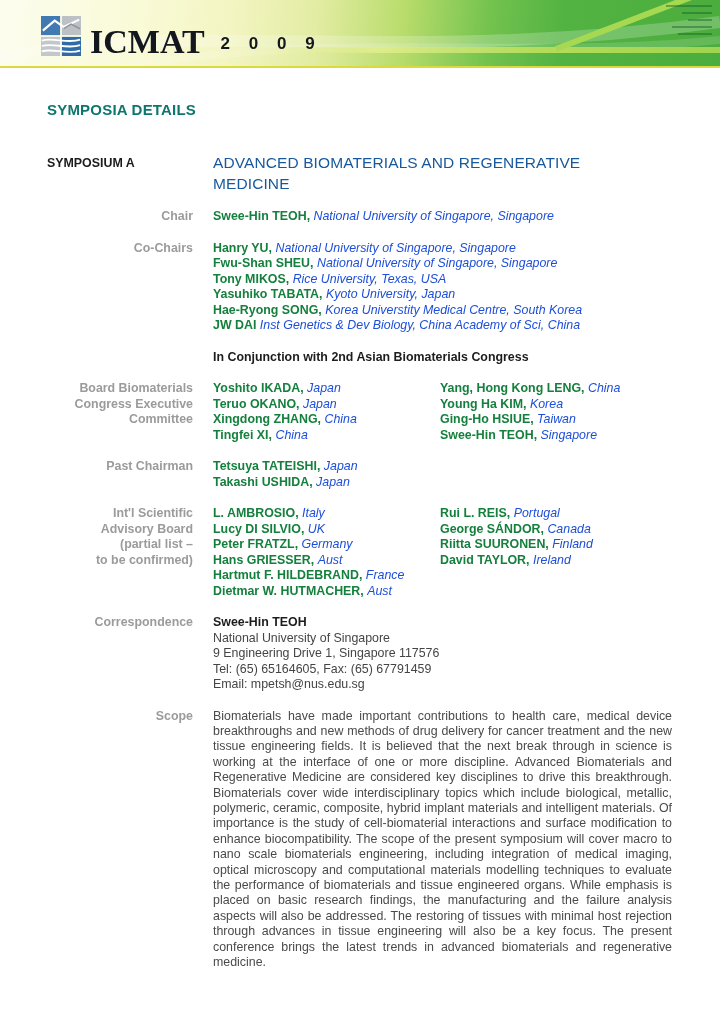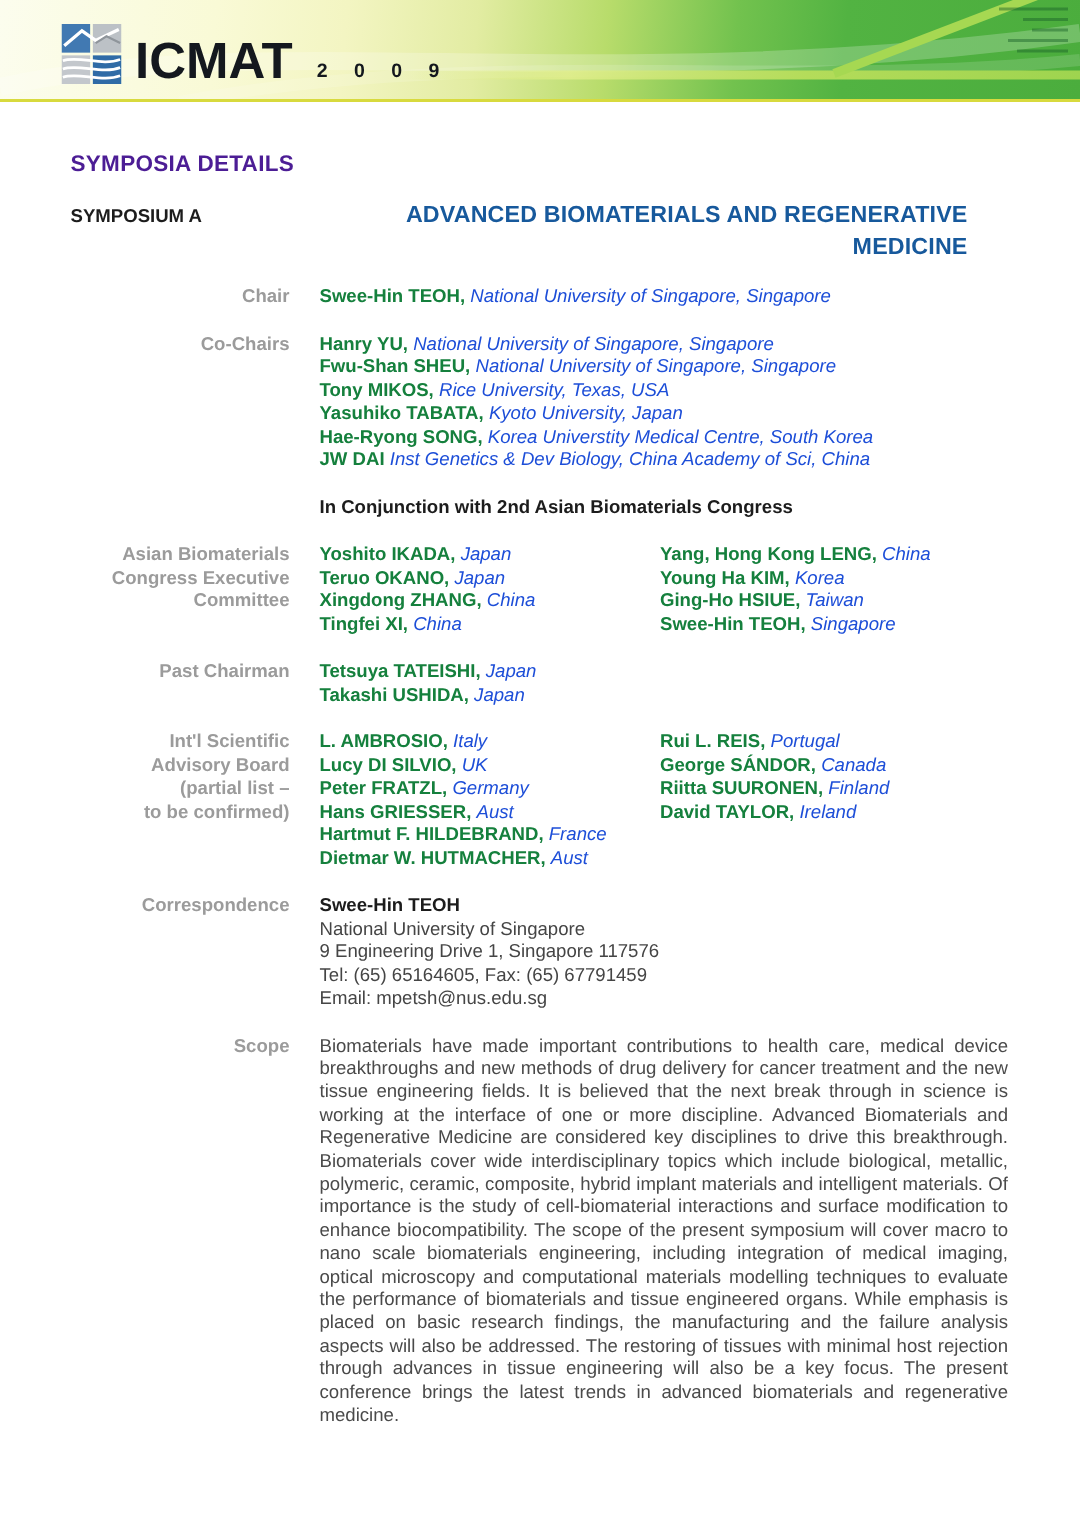--- a/index.html
+++ b/index.html
@@ -39,46 +39,46 @@
   .fineprint i { display: block; height: 2px; background: rgba(25,95,40,.45); }
   .fineprint i:nth-child(1){ width: 46px; }
   .fineprint i:nth-child(2){ width: 30px; }
   .fineprint i:nth-child(3){ width: 24px; }
   .fineprint i:nth-child(4){ width: 40px; }
   .fineprint i:nth-child(5){ width: 34px; }
 
   .logo { position: absolute; left: 41px; top: 16px; display: flex; align-items: flex-end; }
   .logo-icon { width: 40px; height: 40px; display: block; }
   .logo-text {
-    font-family: Liberation Sans, sans-serif; font-weight: bold;
+    font-family: Liberation Serif, serif; font-weight: bold;
     font-size: 34px; line-height: 0.82; color: #14181e;
     margin-left: 9px; letter-spacing: 0px;
   }
   .logo-year {
-    font-weight: bold; font-size: 13px; color: #14181e;
+    font-weight: bold; font-size: 17px; color: #14181e;
     letter-spacing: 7px; margin-left: 16px; margin-bottom: 2px;
   }
 
   
   .main { padding: 33px 48px 0 47px; }
 
   h1.page-title {
-    font-size: 15px; font-weight: bold; color: #4c1d95;
-    letter-spacing: 0.2px; margin-bottom: 15px;
+    font-size: 15px; font-weight: bold; color: #0f766e;
+    letter-spacing: 0.2px; margin-bottom: 34px;
   }
 
   .row { display: flex; align-items: flex-start; gap: 20px; }
   .label-col { width: 146px; flex-shrink: 0; color: #9b9b9b; font-weight: bold; }
   .content-col { flex: 1; min-width: 0; }
 
   .sym-head { margin-bottom: 15px; }
   .sym-label { color: #1c1c1c; font-weight: bold; font-size: 12.4px; padding-top: 4px; }
   h2.sym-title {
-    font-size: 15.5px; line-height: 21px; font-weight: bold;
-    color: #17599c; max-width: 432px; letter-spacing: 0.1px; text-align: right;
+    font-size: 15.5px; line-height: 21px; font-weight: normal;
+    color: #17599c; max-width: 432px; letter-spacing: 0.1px;
   }
 
   .section { margin-bottom: 16px; font-size: 12.4px; line-height: 15.5px; }
   .section .label-col { font-size: 12.4px; line-height: 15.5px; text-align: right; }
 
   .line { white-space: nowrap; }
   .nm { font-weight: bold; color: #15803d; }
   .af { font-style: italic; color: #1d4ed8; }
   .plain { color: #454545; }
   .bold-black { font-weight: bold; color: #1c1c1c; }
@@ -160,21 +160,21 @@
 
     <div class="row section">
       <div class="label-col"></div>
       <div class="content-col">
         <div class="bold-black">In Conjunction with 2nd Asian Biomaterials Congress</div>
       </div>
     </div>
 
     <div class="row section">
       <div class="label-col">
-        <div>Asian Biomaterials</div>
+        <div>Board Biomaterials</div>
         <div>Congress Executive</div>
         <div>Committee</div>
       </div>
       <div class="content-col two-col">
         <div class="col-a">
           <div class="line"><span class="nm">Yoshito IKADA,</span> <span class="af">Japan</span></div>
           <div class="line"><span class="nm">Teruo OKANO,</span> <span class="af">Japan</span></div>
           <div class="line"><span class="nm">Xingdong ZHANG,</span> <span class="af">China</span></div>
           <div class="line"><span class="nm">Tingfei XI,</span> <span class="af">China</span></div>
         </div>

